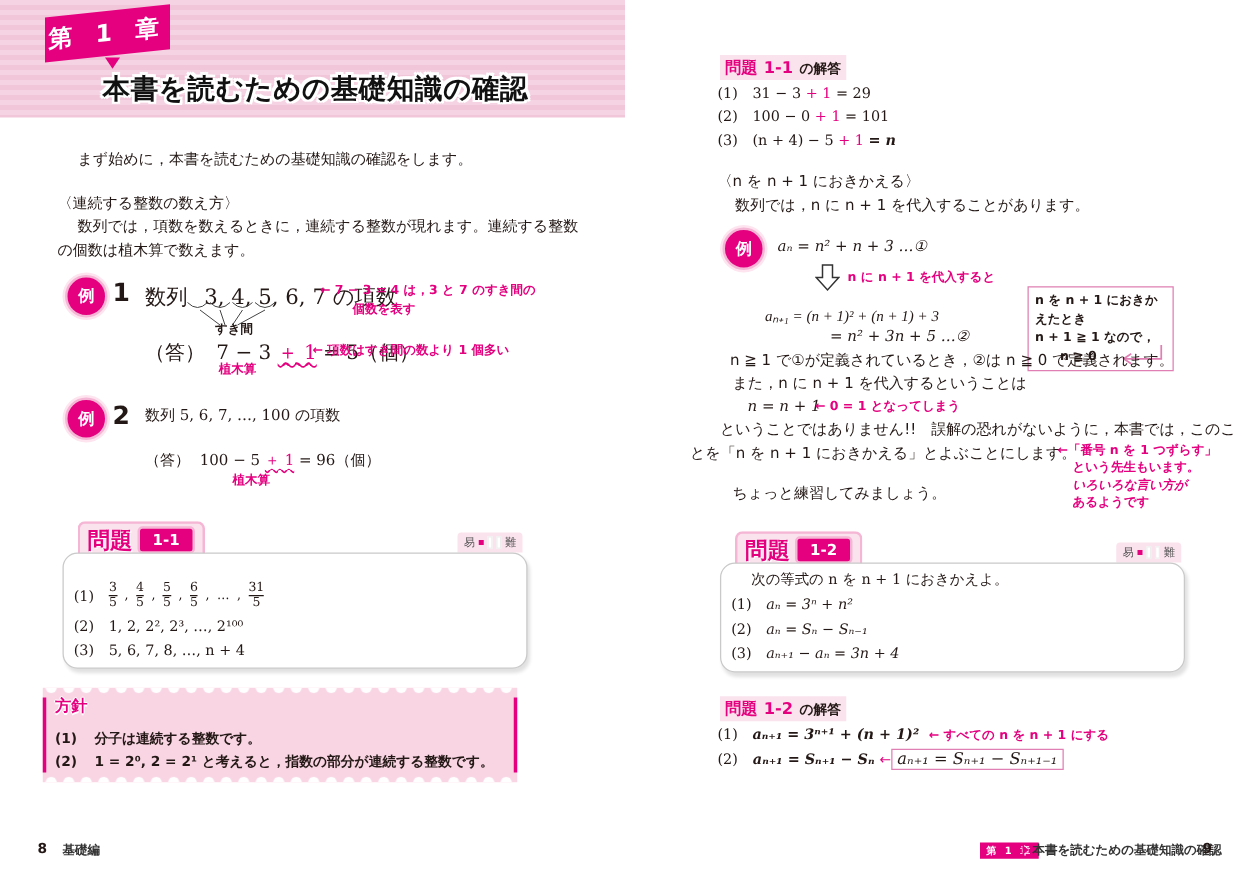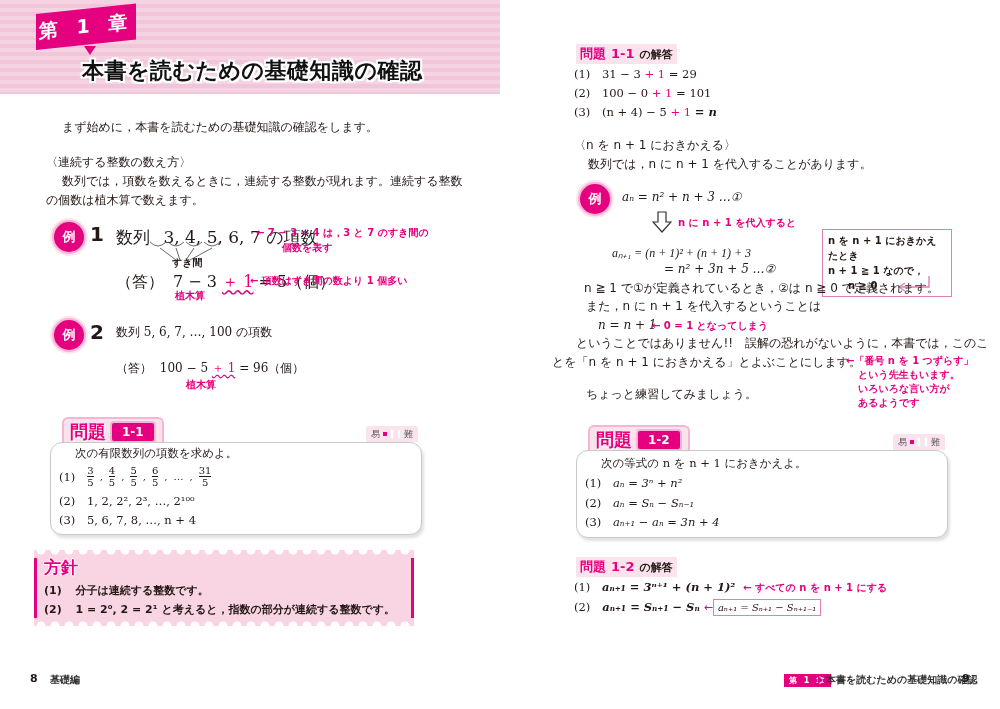--- a/index.html
+++ b/index.html
@@ -59,21 +59,21 @@
     background: #e4007f; color: #fff; font-family: "DejaVu Sans", sans-serif; font-weight: bold;
     font-size: 12px; padding: 2px 10px; border-radius: 4px; border: 2px solid #f5b5d4;
   }
   .difficulty {
     height: 16px; background: #fbe3ee; display: flex; align-items: center; gap: 3px; padding: 0 5px;
     font-family: "DejaVu Sans", sans-serif; font-size: 9px; color: #555; border-radius: 3px 3px 0 0;
   }
   .diff-dot { width: 4px; height: 4px; background: #e4007f; display: inline-block; }
   .diff-bar { width: 4px; height: 10px; background: #fff; display: inline-block; border: 1px solid #eee; }
   .prob-line { font-size: 11.5px; line-height: 20px; }
-  .policy-title { font-family: "DejaVu Sans", sans-serif; font-weight: bold; font-size: 17px; color: #e4007f; text-shadow: -1px 0 #fff, 1px 0 #fff, 0 -1px #fff, 0 1px #fff; }
+  .policy-title { font-family: "DejaVu Sans", sans-serif; font-weight: bold; font-size: 13px; color: #e4007f; text-shadow: -1px 0 #fff, 1px 0 #fff, 0 -1px #fff, 0 1px #fff; }
   .policy-line { font-family: "DejaVu Sans", sans-serif; font-size: 11px; font-weight: bold; line-height: 18px; }
 
   
   .ans-head {
     background: #fbe3ee; padding: 1px 4px; display: inline-flex; align-items: baseline; gap: 5px;
     font-family: "DejaVu Sans", sans-serif; font-weight: bold;
   }
   .ans-head .w { color: #e4007f; font-size: 13px; }
   .ans-head .id { color: #e4007f; font-size: 13px; }
   .ans-head .s { color: #231815; font-size: 11px; }
@@ -153,21 +153,20 @@
     <span class="prob-id">1-1</span>
   </div>
   <div class="abs difficulty" style="left:366px; top:426px;">
     <span>易</span>
     <span class="diff-dot"></span>
     <span class="diff-bar"></span>
     <span class="diff-bar"></span>
     <span>難</span>
   </div>
   <div class="abs prob-box" style="left:50px; top:442px; width:372px; height:93px;">
-    <div class="prob-line" style="position:absolute; left:24px; top:0px;">次の有限数列の項数を求めよ。</div>
     <div class="prob-line" style="position:absolute; left:8px; top:22px; display:flex; align-items:center; gap:6px;">
       <span>(1)</span>
       <span style="display:inline-flex; align-items:center; gap:6px; margin-left:6px; font-size:10px; line-height:11px;">
         <span style="display:inline-flex; flex-direction:column; align-items:center;">
             <span style="border-bottom:1px solid #231815;">3</span>
             <span>5</span>
           </span>,
         <span style="display:inline-flex; flex-direction:column; align-items:center;">
             <span style="border-bottom:1px solid #231815;">4</span>
             <span>5</span>
@@ -256,41 +255,41 @@
 
   <div class="abs ex-badge" style="left:578px; top:182px;">例</div>
   <div class="abs it" style="left:622px; top:190px; font-size:12px; white-space:nowrap;">aₙ = n² + n + 3 …①</div>
   <svg class="abs" style="left:652px; top:211px;" width="20" height="22">
     <path d="M6 1 L14 1 L14 11 L19 11 L10 21 L1 11 L6 11 Z" fill="#fff" stroke="#333" stroke-width="1.2"></path>
   </svg>
   <div class="abs note" style="left:678px; top:215px; white-space:nowrap;">n に n + 1 を代入すると</div>
   <div class="abs it" style="left:612px; top:244px; font-size:12px; white-space:nowrap;font-family:Liberation Serif, serif;">aₙ₊₁ = (n + 1)² + (n + 1) + 3</div>
   <div class="abs it" style="left:664px; top:262px; font-size:12px; white-space:nowrap;">= n² + 3n + 5 …②</div>
 
-  <div class="abs side-box" style="left:822px; top:229px; width:130px;">
+  <div class="abs side-box" style="left:822px; top:229px; width:117px;">
     <div>n を n + 1 におきかえたとき</div>
     <div>n + 1 ≧ 1 なので，</div>
     <div style="padding-left:20px;">n ≧ 0</div>
   </div>
   <svg class="abs" style="left:896px; top:276px;" width="40" height="18">
     <path d="M33 0 L33 11 L4 11" fill="none" stroke="#e07fb3" stroke-width="1.4"></path>
     <path d="M9 7 L3 11 L9 15" fill="none" stroke="#e07fb3" stroke-width="1.4"></path>
   </svg>
 
   <div class="abs body-text" style="left:584px; top:279px; white-space:nowrap;">n ≧ 1 で①が定義されているとき，②は n ≧ 0 で定義されます。</div>
   <div class="abs body-text" style="left:586px; top:297px; white-space:nowrap;">また，n に n + 1 を代入するということは</div>
   <div class="abs it" style="left:598px; top:318px; font-size:12px; white-space:nowrap;">n = n + 1</div>
   <div class="abs note" style="left:652px; top:318px; white-space:nowrap;">← 0 = 1 となってしまう</div>
   <div class="abs body-text" style="left:576px; top:334px; white-space:nowrap;">ということではありません!!　誤解の恐れがないように，本書では，このこ</div>
   <div class="abs body-text" style="left:552px; top:353px; white-space:nowrap;">とを「n を n + 1 におきかえる」とよぶことにします。</div>
 
   <div class="abs note" style="left:846px; top:354px; white-space:nowrap; line-height:14px;">
     <div>←「番号 n を 1 つずらす」</div>
     <div style="padding-left:12px;">という先生もいます。</div>
-    <div style="padding-left:12px;">いろいろな言い方が</div>
+    <div style="padding-left:12px;font-style:italic;">いろいろな言い方が</div>
     <div style="padding-left:12px;">あるようです</div>
   </div>
 
   <div class="abs body-text" style="left:586px; top:385px;">ちょっと練習してみましょう。</div>
 
   <div class="abs prob-tab" style="left:588px; top:425px;">
     <span class="prob-word">問題</span>
     <span class="prob-id">1-2</span>
   </div>
   <div class="abs difficulty" style="left:893px; top:434px;">
@@ -323,20 +322,20 @@
   </div>
   <div class="abs ans-line" style="left:574px; top:578px; white-space:nowrap;">
     <span>(1)</span>
     <span class="it bold" style="margin-left:8px;">aₙ₊₁ = 3ⁿ⁺¹ + (n + 1)²</span>
     <span class="note" style="margin-left:4px;">← すべての n を n + 1 にする</span>
   </div>
   <div class="abs ans-line" style="left:574px; top:598px; white-space:nowrap; display:flex; align-items:center;">
     <span>(2)</span>
     <span class="it bold" style="margin-left:12px;">aₙ₊₁ = Sₙ₊₁ − Sₙ</span>
     <span class="pink sans" style="margin-left:4px; font-size:11px;">←</span>
-    <span class="it" style="border:1px solid #e07fb3; padding:0 4px; font-size:10px; line-height:15px;">aₙ₊₁ = Sₙ₊₁ − Sₙ₊₁₋₁</span>
+    <span class="it" style="border:1px solid #e07fb3; padding:0 4px; font-size:13px; line-height:15px;">aₙ₊₁ = Sₙ₊₁ − Sₙ₊₁₋₁</span>
   </div>
 
   <div class="abs footer-tag" style="left:784px; top:674px;">第 1 章</div>
   <div class="abs" style="left:818px; top:676px; width:0; height:0; border-top:4px solid transparent; border-bottom:4px solid transparent; border-left:5px solid #e4007f;"></div>
   <div class="abs footer-text" style="left:826px; top:673px; white-space:nowrap;">本書を読むための基礎知識の確認</div>
   <div class="abs footer-num" style="left:962px; top:672px;">9</div>
 </div>
 
 </body></html>

